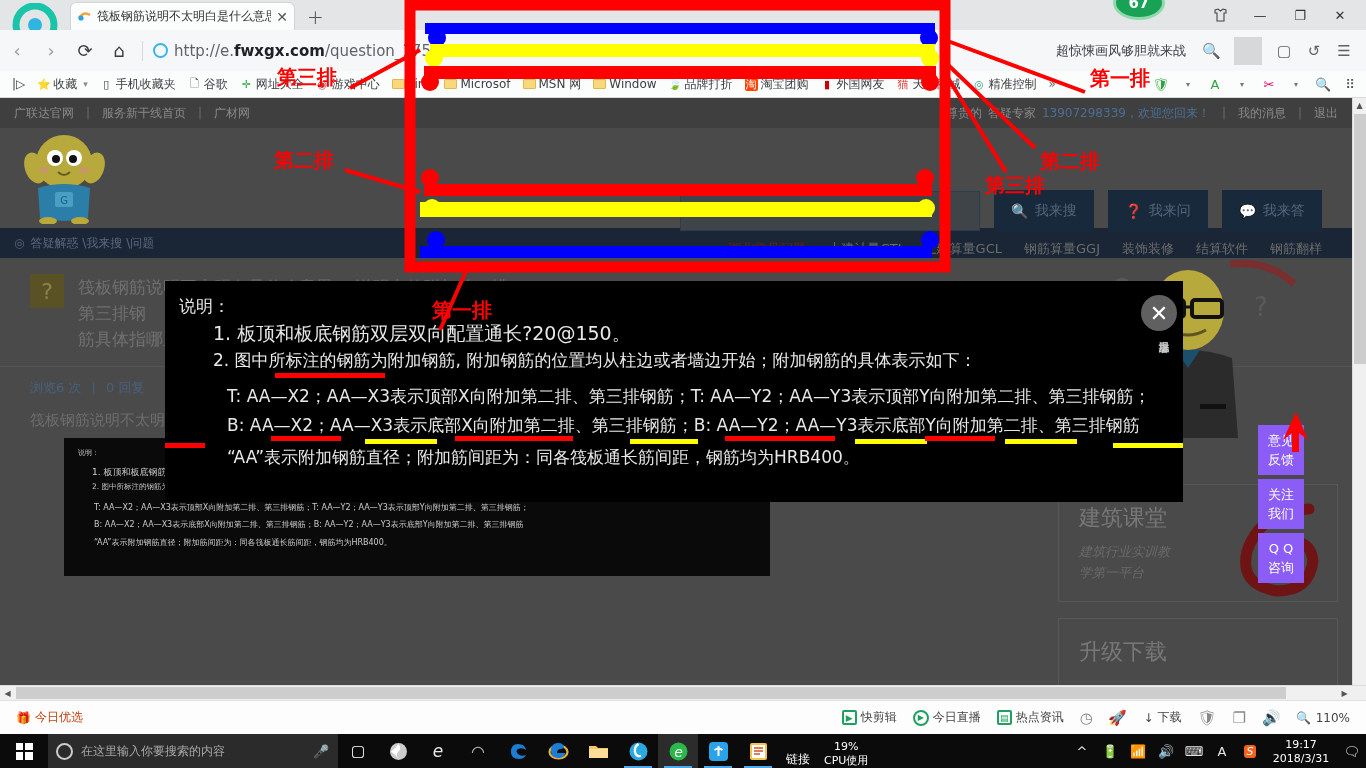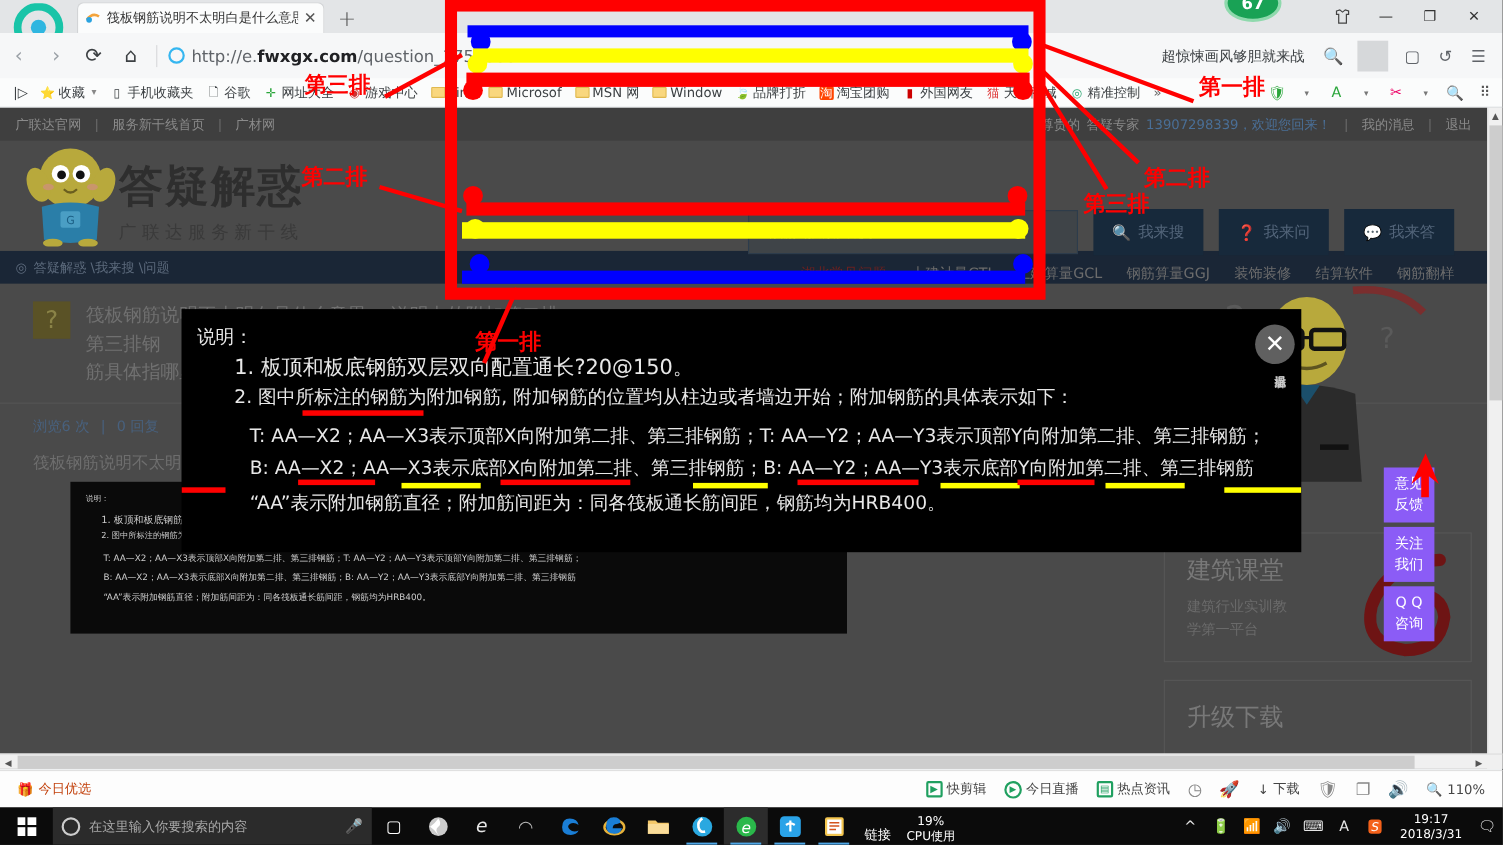--- a/index.html
+++ b/index.html
@@ -77,21 +77,21 @@
   .qmark { width:34px; height:34px; background:#5a5226; color:#8a8347; display:flex; align-items:center; justify-content:center; font-size:22px; flex:0 0 34px; }
   .qtitle { font-size:17px; color:#707070; line-height:26px; max-width:460px; }
   .qmeta { padding:12px 30px 0 30px; font-size:13px; color:#48617e; border-top:1px solid #555; margin-top:14px; }
   .qtext { padding:14px 30px 0 30px; font-size:15px; color:#6e6e6e; }
   .thumb { margin:8px 0 0 64px; width:706px; height:138px; background:#0a0a0a; position:relative; overflow:hidden; }
 
   .sidebar { position:absolute; right:14px; top:0; width:280px; }
   .expertcard { position:relative; height:210px; }
   .sidecard { border:1px solid #575757; padding:18px 20px; margin-top:16px; background:#4a4a4a; position:relative; overflow:hidden; }
   .sidecard h4 { font-size:22px; color:#787878; font-weight:normal; }
-  .sidecard p { font-size:13px; color:#6a6a6a; line-height:21px; margin-top:8px; }
+  .sidecard p { font-size:13px; color:#6a6a6a; line-height:21px; margin-top:8px;font-style:italic; }
 
   .floatbtns { position:absolute; right:62px; top:425px; width:46px; z-index:25; }
   .floatbtn { background:#8b5cf6; color:#fff; font-size:13px; text-align:center; padding:6px 4px; line-height:19px; margin-bottom:4px; }
 
   
   .vscroll { position:absolute; right:0; top:98px; width:14px; height:601px; background:#f0f0f0; border-left:1px solid #dcdcdc; }
   .vscroll .arrow { height:15px; display:flex; align-items:center; justify-content:center; font-size:8px; color:#555; }
   .vthumb { position:absolute; left:1px; top:16px; width:12px; height:250px; background:#cdcdcd; }
   .hscroll { position:absolute; left:0; bottom:35px; width:1366px; height:14px; background:#f0f0f0; border-top:1px solid #dcdcdc; }
   .hthumb { position:absolute; left:16px; top:1px; width:1270px; height:12px; background:#cdcdcd; }
@@ -312,24 +312,20 @@
             <circle cx="51" cy="27" r="4" fill="#111"></circle>
           <ellipse cx="22" cy="38" rx="5" ry="3" fill="#d38a8a" opacity=".6"></ellipse>
           <ellipse cx="62" cy="38" rx="5" ry="3" fill="#d38a8a" opacity=".6"></ellipse>
           <path d="M36 40 Q42 46 48 40" stroke="#6a5e1f" stroke-width="2" fill="none"></path>
           <path d="M16 56 Q42 48 68 56 L66 86 Q42 92 18 86 Z" fill="#2a7ea8"></path>
           <rect x="33" y="60" width="18" height="15" rx="2" fill="#4a9ec4"></rect>
           <text x="42" y="72" font-size="10" fill="#1b5f85" text-anchor="middle">G</text>
           <ellipse cx="26" cy="89" rx="9" ry="4" fill="#b8a93c"></ellipse>
           <ellipse cx="58" cy="89" rx="9" ry="4" fill="#b8a93c"></ellipse>
         </svg>
-        <div class="logo-text">
-          <div class="big">答疑解惑</div>
-          <div class="small">广联达服务新干线</div>
-        </div>
 
         <div class="search-area">
           <div class="search-box">请输入搜索关键字</div>
           <div class="sbtn">
               <span>🔍</span>
               <span>我来搜</span>
             </div>
           <div class="sbtn">
               <span>❓</span>
               <span>我来问</span>

